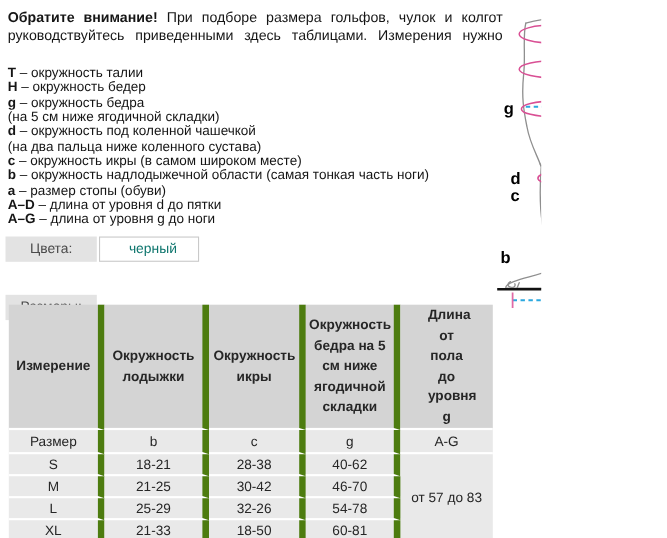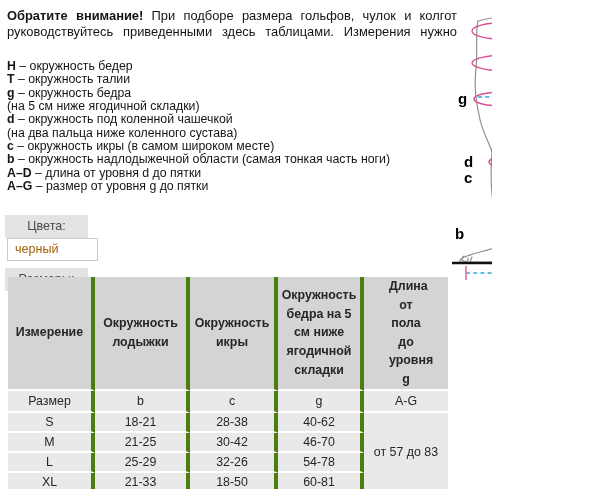--- a/index.html
+++ b/index.html
@@ -8,30 +8,30 @@
 
   
   .intro { position:absolute; left:7px; top:8px; width:450px; font-size:12.9px; line-height:15.9px; color:#151515; }
   .jline { text-align:justify; text-align-last:justify; }
 
   
   .legend { position:absolute; left:7px; top:60px; width:456px; font-size:12.3px; line-height:13.35px; color:#151515; }
   .legend b { font-weight:bold; }
 
   
-  .attr-row { position:absolute; left:5px; display:flex;flex-direction:column; }
+  .attr-row { position:absolute; left:5px; display:flex; }
   .attr-label { width:83px; height:23px; background:#e3e3e3; color:#4a4a4a;
                 font-size:12.6px; line-height:23px; text-align:center; }
   .attr-value { width:91px; height:23px; margin-left:2px; background:#fff; border:1px solid #c9c9c9;
-                color:#a16207; font-size:12.6px; line-height:21px; padding-left:7px; }
+                color:#0f766e; font-size:12.6px; line-height:21px; padding-left:7px;text-align:center; }
 
   
   .size-table { position:absolute; left:8px; top:277px; width:440px; border-collapse:separate; border-spacing:0;
                 table-layout:fixed; font-size:12.4px; color:#262626; }
-  .size-table th, .size-table td { border-right:4px solid #4d7c0f; border-bottom:2px solid #fff;
+  .size-table th, .size-table td { border-right:6px solid #4d7c0f; border-bottom:2px solid #fff;
                 background:#e9e9e9; text-align:center; vertical-align:middle; font-weight:normal; }
   .size-table th { background:#d4d4d4; font-weight:bold; line-height:18.6px; height:96px; padding:0 4px; }
   .size-table th.c4 { padding:0 3px; }
   .size-table th.c5 { padding:0 25px; }
   .size-table .sub td { height:22px; }
   .size-table .dr td { height:20px; }
   .size-table .last { border-right:none; }
 
   
   .leg { position:absolute; left:450px; top:0; }
@@ -46,30 +46,31 @@
 <body>
 
 <div class="page">
 
   <div class="intro">
     <div class="jline"><b>Обратите внимание!</b><span> При подборе размера гольфов, чулок и колгот</span></div>
     <div class="jline">руководствуйтесь приведенными здесь таблицами. Измерения нужно</div>
   </div>
 
   <div class="legend">
+    <div><b>T </b><span>– окружность талии</span></div>
     <div><b>H </b><span>– окружность бедер</span></div>
-    <div><b>T </b><span>– окружность талии</span></div>
     <div><b>g </b><span>– окружность бедра</span></div>
     <div><b></b><span>(на 5 см ниже ягодичной складки)</span></div>
     <div><b>d </b><span>– окружность под коленной чашечкой</span></div>
     <div><b></b><span>(на два пальца ниже коленного сустава)</span></div>
     <div><b>c </b><span>– окружность икры (в самом широком месте)</span></div>
     <div><b>b </b><span>– окружность надлодыжечной области (самая тонкая часть ноги)</span></div>
+    <div><b>a </b><span>– размер стопы (обуви)</span></div>
     <div><b>A–D </b><span>– длина от уровня d до пятки</span></div>
-    <div><b>A–G </b><span>– размер от уровня g до пятки</span></div>
+    <div><b>A–G </b><span>– длина от уровня g до ноги</span></div>
   </div>
 
   <div class="attr-row" style="top:215px;">
     <div class="attr-label">Цвета:</div>
     <div class="attr-value">черный</div>
   </div>
   <div class="attr-row" style="top:244px;margin-top:24px;">
     <div class="attr-label">Размеры:</div>
   </div>
 

